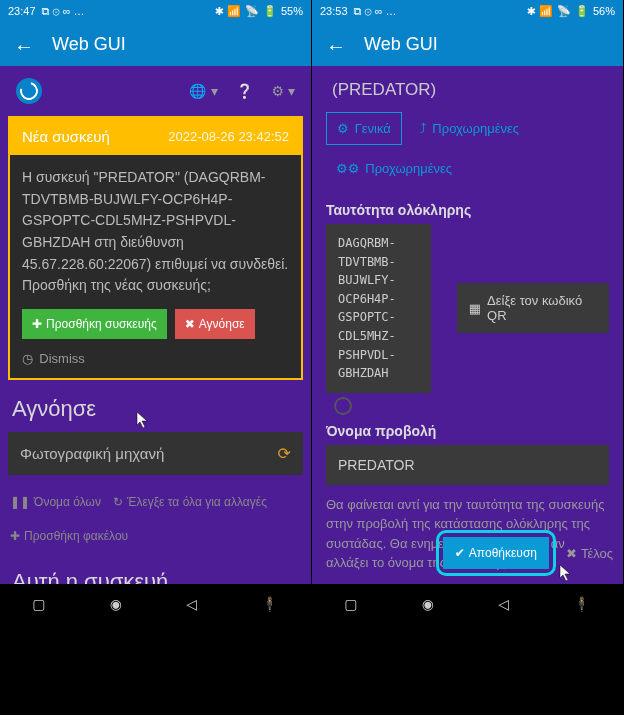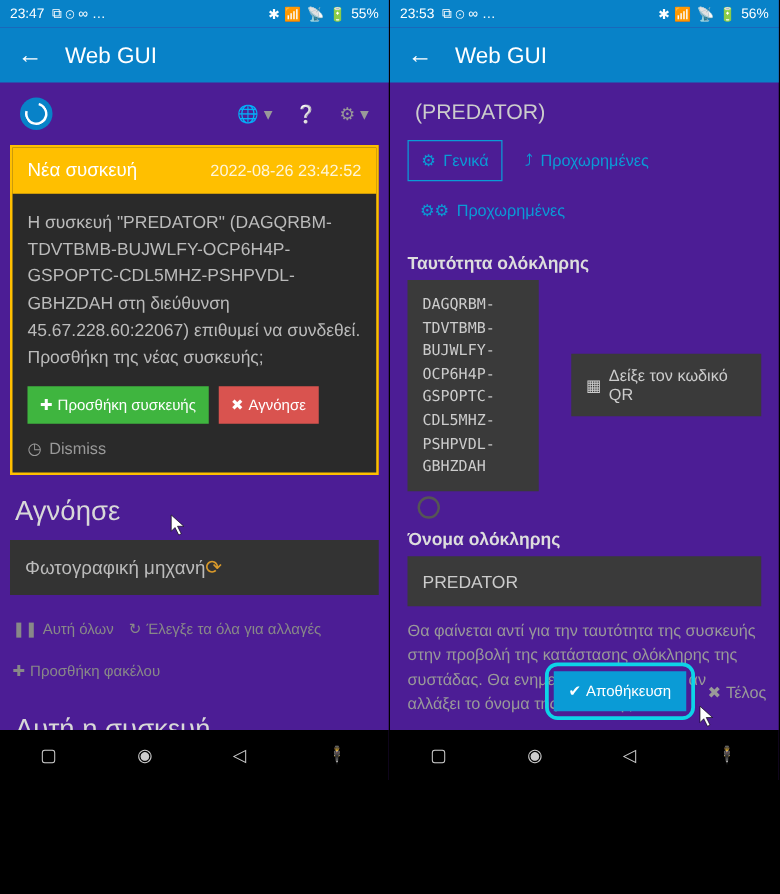--- a/index.html
+++ b/index.html
@@ -21,21 +21,21 @@
 .alert-head{background:#ffbf00;padding:10px 12px;display:flex;justify-content:space-between;align-items:center}
 .alert-title{color:#fff;font-weight:500;font-size:15px}
 .alert-date{color:rgba(255,255,255,.85);font-size:13px}
 .alert-body{padding:12px;color:#bbb;font-size:14px;line-height:1.55}
 .alert-actions{padding:0 12px 12px;display:flex;gap:8px}
 .btn{border:none;padding:8px 10px;font-size:12px;color:#fff;cursor:pointer;display:inline-flex;align-items:center;gap:4px}
 .btn-green{background:#3fb53f}
 .btn-red{background:#d9534f}
 .dismiss{padding:0 12px 12px;color:#999;font-size:13px;display:flex;align-items:center;gap:6px;cursor:pointer}
 .section-h{color:#d8d8d8;font-size:22px;font-weight:400;margin:16px 4px 10px}
-.panel{background:#333;padding:12px;display:flex;align-items:center;margin-bottom:10px}
+.panel{background:#333;padding:12px;display:flex;justify-content:space-between;align-items:center;margin-bottom:10px}
 .panel-title{color:#bbb;font-size:15px}
 .folder-icon{color:#d99a2b;font-size:16px}
 .link-row{display:flex;gap:12px;padding:10px 2px}
 .link{color:#888;font-size:12px;cursor:pointer;display:inline-flex;align-items:center;gap:4px}
 .cursor{position:absolute;pointer-events:none}
 .cursor svg{display:block}
 .navbtns{height:40px;background:#000;display:flex;align-items:center;justify-content:space-around;color:#ccc;font-size:14px}
 
 .subtitle{color:#ccc;font-size:17px;padding:8px 6px 12px}
 .tabs{display:flex;flex-wrap:wrap;gap:8px;padding:0 0 10px}
@@ -112,21 +112,21 @@
       </div>
 
     <div class="section-h">Αγνόησε</div>
     <div class="panel">
       <span class="panel-title">Φωτογραφική μηχανή</span>
       <span class="folder-icon">⟳</span>
     </div>
     <div class="link-row">
       <span class="link">
           <span>❚❚</span>
-          <span>Αυτή όλων</span>
+          <span>Όνομα όλων</span>
         </span>
       <span class="link">
           <span>↻</span>
           <span>Έλεγξε τα όλα για αλλαγές</span>
         </span>
     </div>
     <div class="link-row">
       <span class="link">
           <span>✚</span>
           <span>Προσθήκη φακέλου</span>
@@ -189,21 +189,21 @@
 PSHPVDL-
 GBHZDAH</div>
       <span class="qrbtn">
           <span>▦</span>
           <span>Δείξε τον κωδικό QR</span>
         </span>
     </div>
 
     <div class="radio"></div>
 
-    <div class="label">Όνομα ολόκληρης</div>
+    <div class="label">Όνομα προβολή</div>
     <input class="input" value="PREDATOR" style="">
     <div class="help">Θα φαίνεται αντί για την ταυτότητα της συσκευής στην προβολή της κατάστασης ολόκληρης της συστάδας. Θα ενημερώνεται αυτόματα αν αλλάξει το όνομα της συσκευής.</div>
 
     <div class="footer">
       <span class="save-wrap">
         <button class="btn btn-save">
             <span>✔</span>
             <span>Αποθήκευση</span>
           </button>
       </span>

